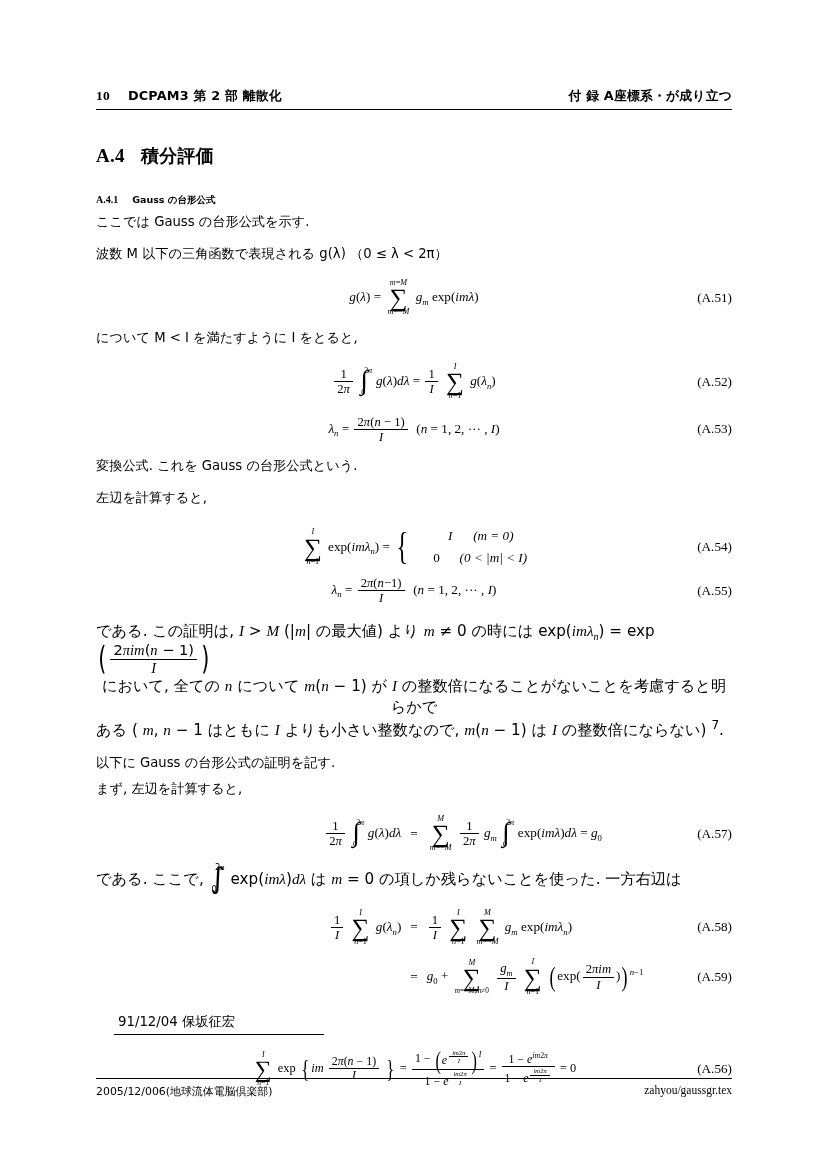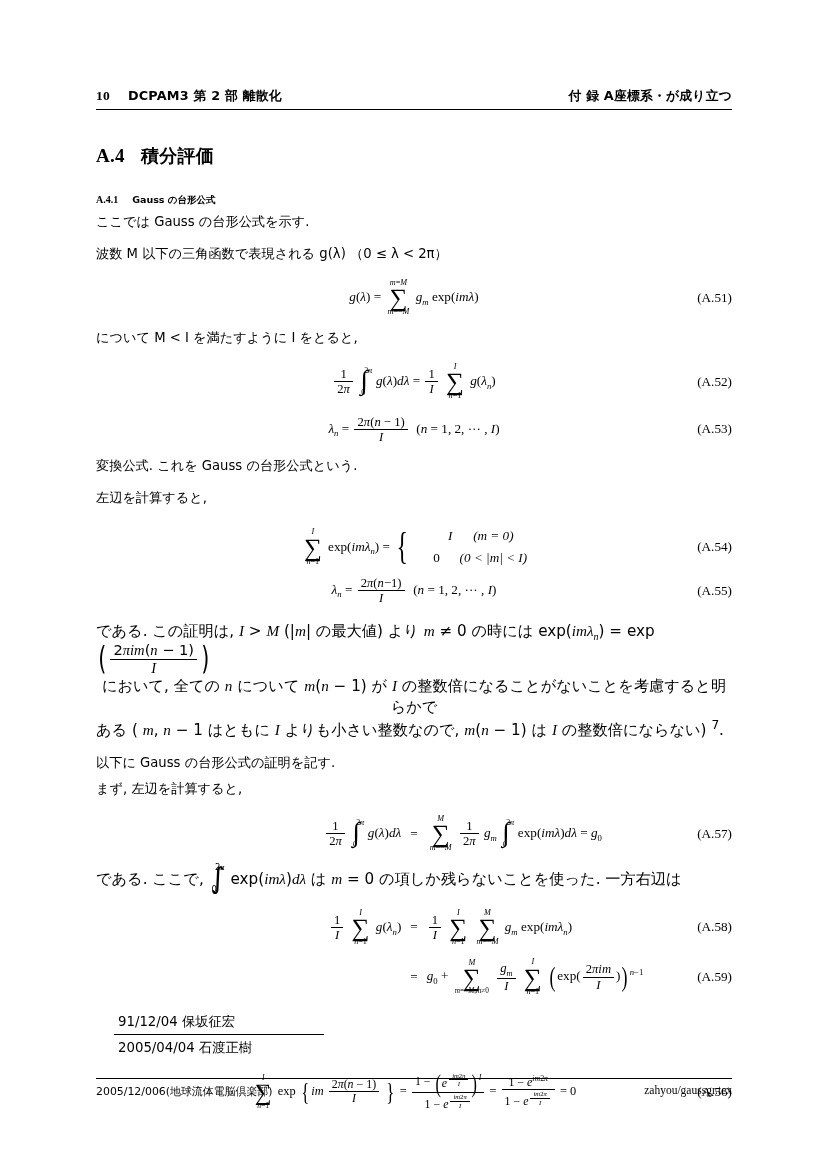--- a/index.html
+++ b/index.html
@@ -395,23 +395,20 @@
         </div>
       </div>
       <div class="eqtag">(A.59)</div>
     </div>
 
     <div class="footnote-area">
       <div class="fn-lines">
         <span class="l jp">91/12/04 保坂征宏</span>
       </div>
       <div class="fnrule"></div>
-      <div class="fn-lines">
-        <span class="l jp">2005/04/04 石渡正樹</span>
-      </div>
     </div>
 
     <div class="eqrow" style="margin-top:14px;">
       <div class="eqbody" style="font-size:12.4px;">
         <span class="bigop">
           <span class="sup"><span class="mi">I</span></span>
           <span class="sym">∑</span>
           <span class="sub"><span class="mi">n</span>=1</span>
         </span>
         <span class="op">exp</span>

